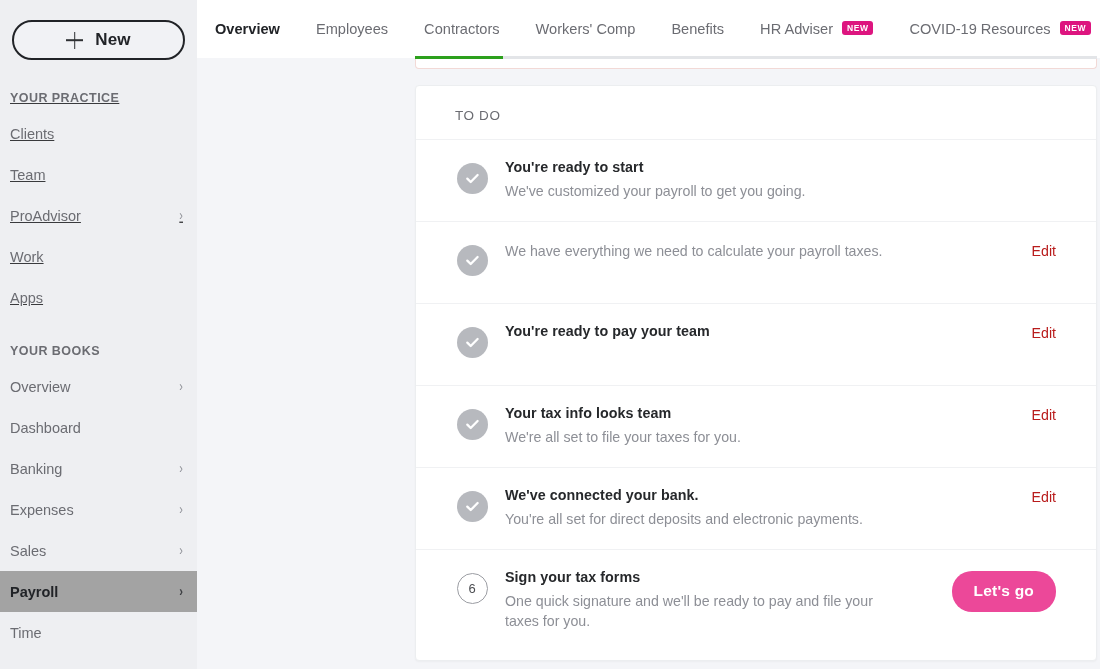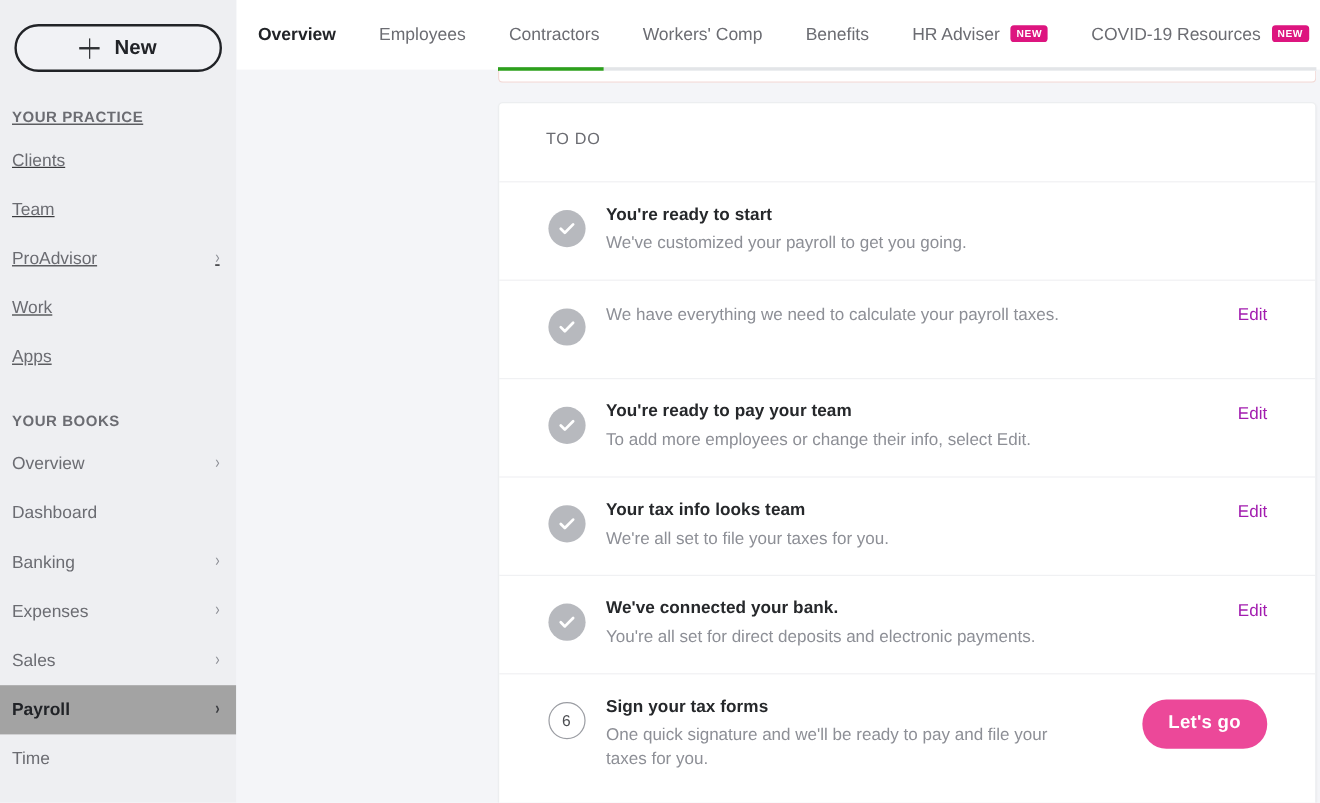--- a/index.html
+++ b/index.html
@@ -208,21 +208,21 @@
     border-radius: 4px;
     padding: 22px 0 12px 0;
     box-shadow: 0 1px 2px rgba(0,0,0,.035);
   }
 
   .todo-title {
     font-size: 13.5px;
     color: #6b6c72;
     letter-spacing: .6px;
     padding: 0 0 0 39px;
-    margin-bottom: 28px;
+    margin-bottom: 16px;
   }
 
   .todo-item {
     display: flex;
     align-items: flex-start;
     padding: 17px 40px 17px 39px;
     border-top: 1px solid #f0f1f3;
     min-height: 82px;
   }
   .todo-item:first-of-type { border-top: none; }
@@ -280,21 +280,21 @@
 
   .todo-action {
     min-width: 120px;
     display: flex;
     align-items: center;
     justify-content: flex-end;
     padding-top: 4px;
   }
   .edit-link {
     font-size: 14.2px;
-    color: #a21caf;
+    color: #b91c1c;
     cursor: pointer;
     text-decoration: none;
   }
   .cta-button {
     background: #ec4899;
     color: #ffffff;
     font-size: 15.5px;
     font-weight: bold;
     border: none;
     border-radius: 20px;
@@ -445,21 +445,20 @@
         <div class="todo-item">
           <div class="todo-status">
             <div class="circle-check">
               <svg width="17" height="17" viewBox="0 0 17 17" aria-hidden="true">
                 <path d="M3.3 8.6 L6.7 12.0 L13.6 5.0" fill="none" stroke="#ffffff" stroke-width="2.3" stroke-linecap="round" stroke-linejoin="round"></path>
               </svg>
             </div>
           </div>
           <div class="todo-body">
             <div class="todo-item-title">You're ready to pay your team</div>
-            <div class="todo-item-desc wide">To add more employees or change their info, select Edit.</div>
           </div>
           <div class="todo-action">
             <a class="edit-link">Edit</a>
           </div>
         </div>
 
         <div class="todo-item">
           <div class="todo-status">
             <div class="circle-check">
               <svg width="17" height="17" viewBox="0 0 17 17" aria-hidden="true">

